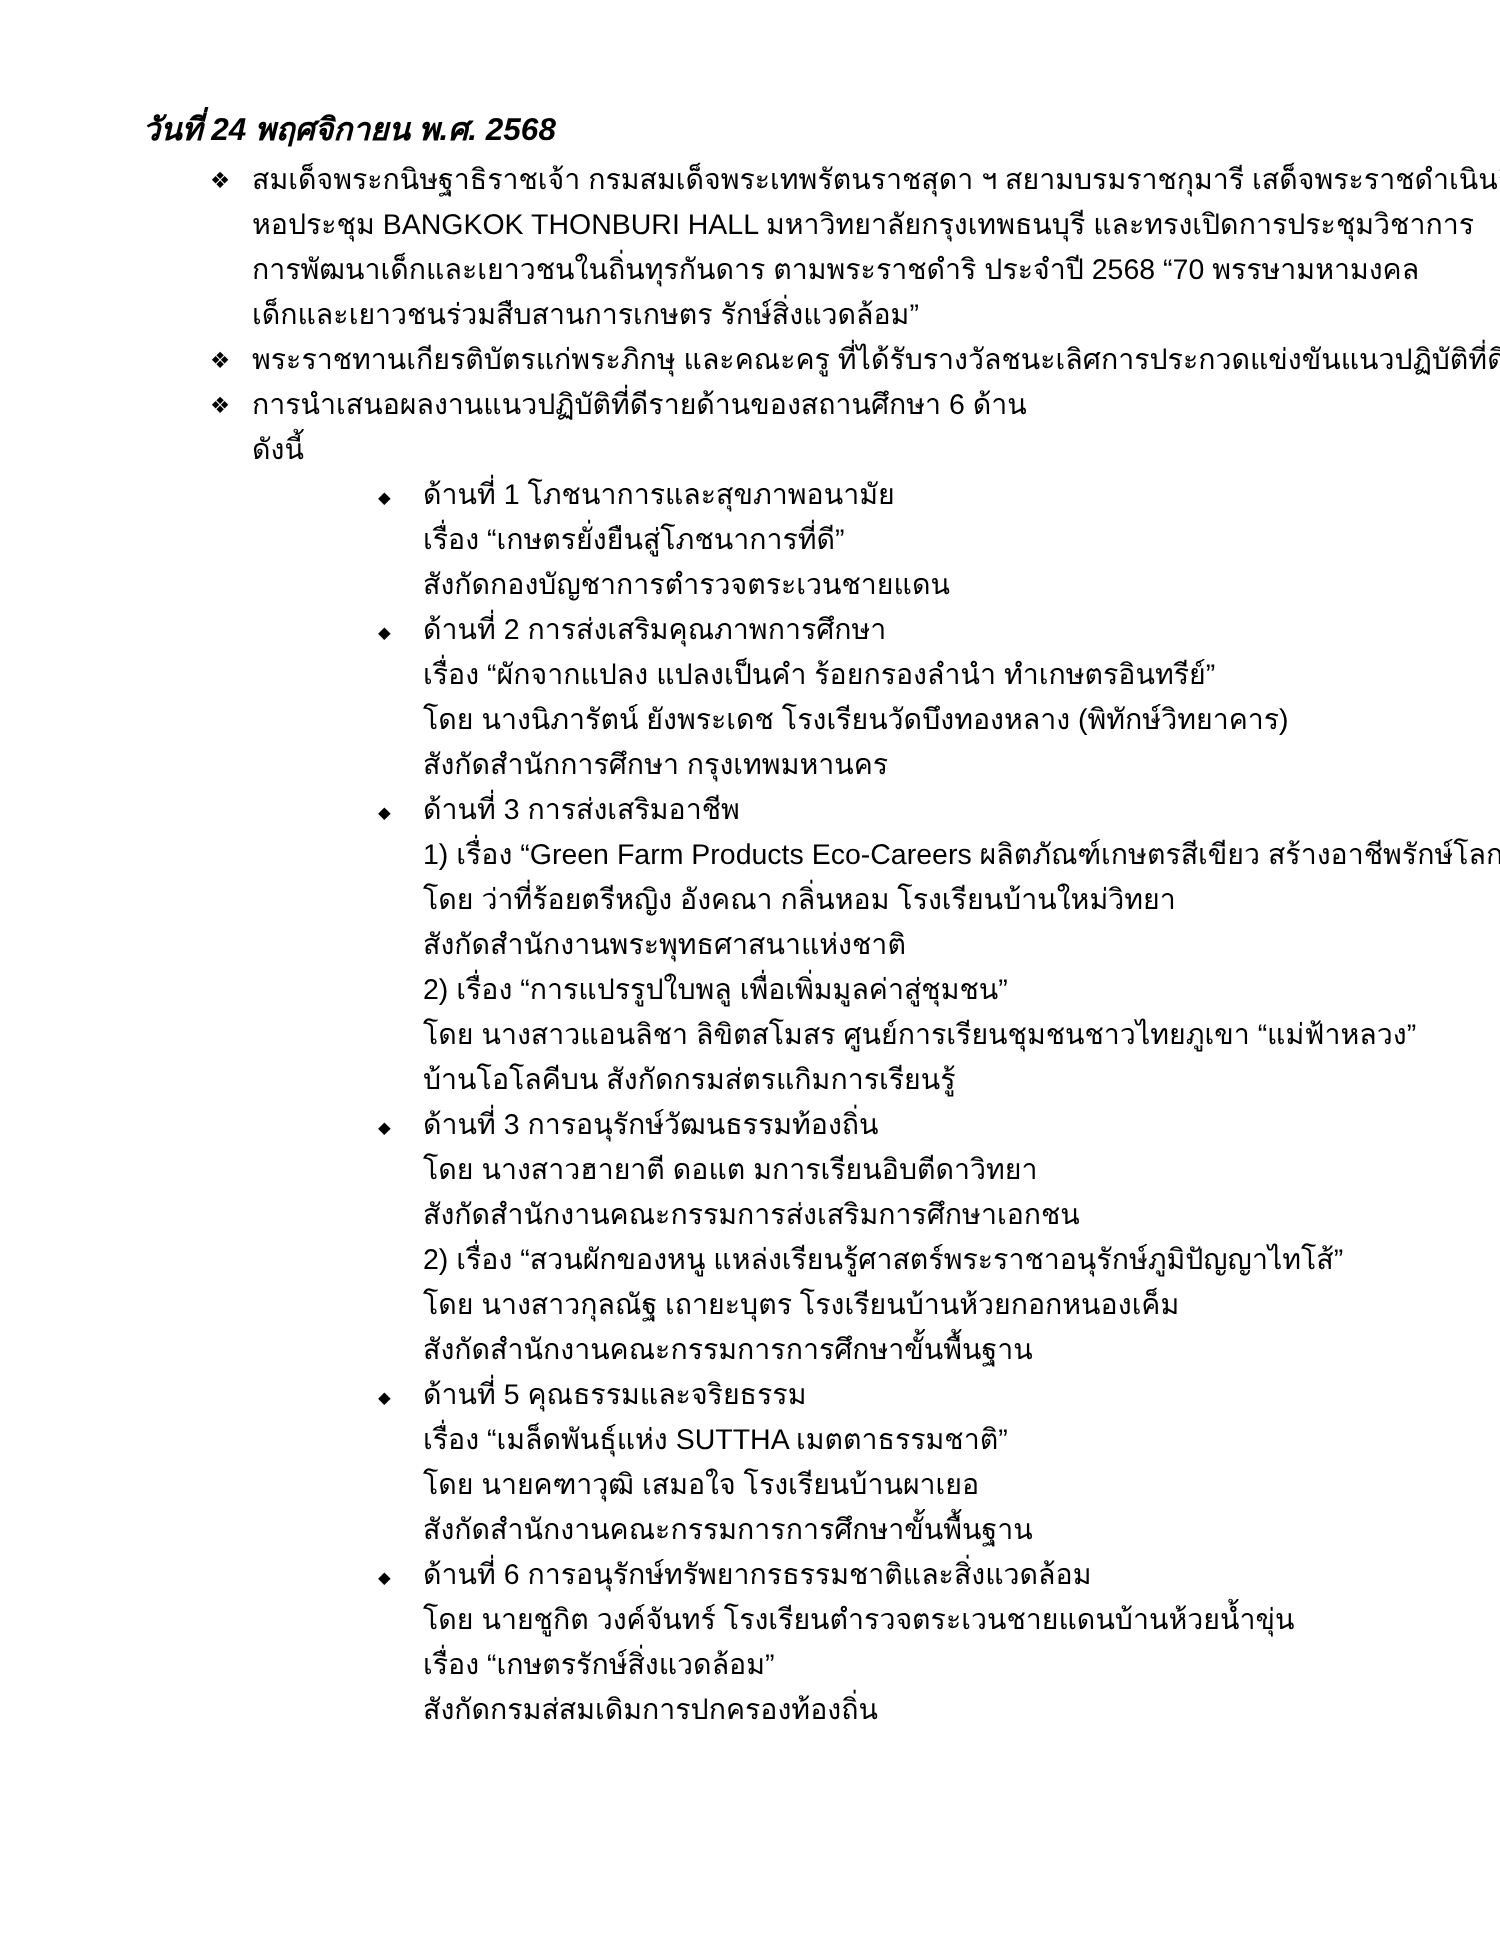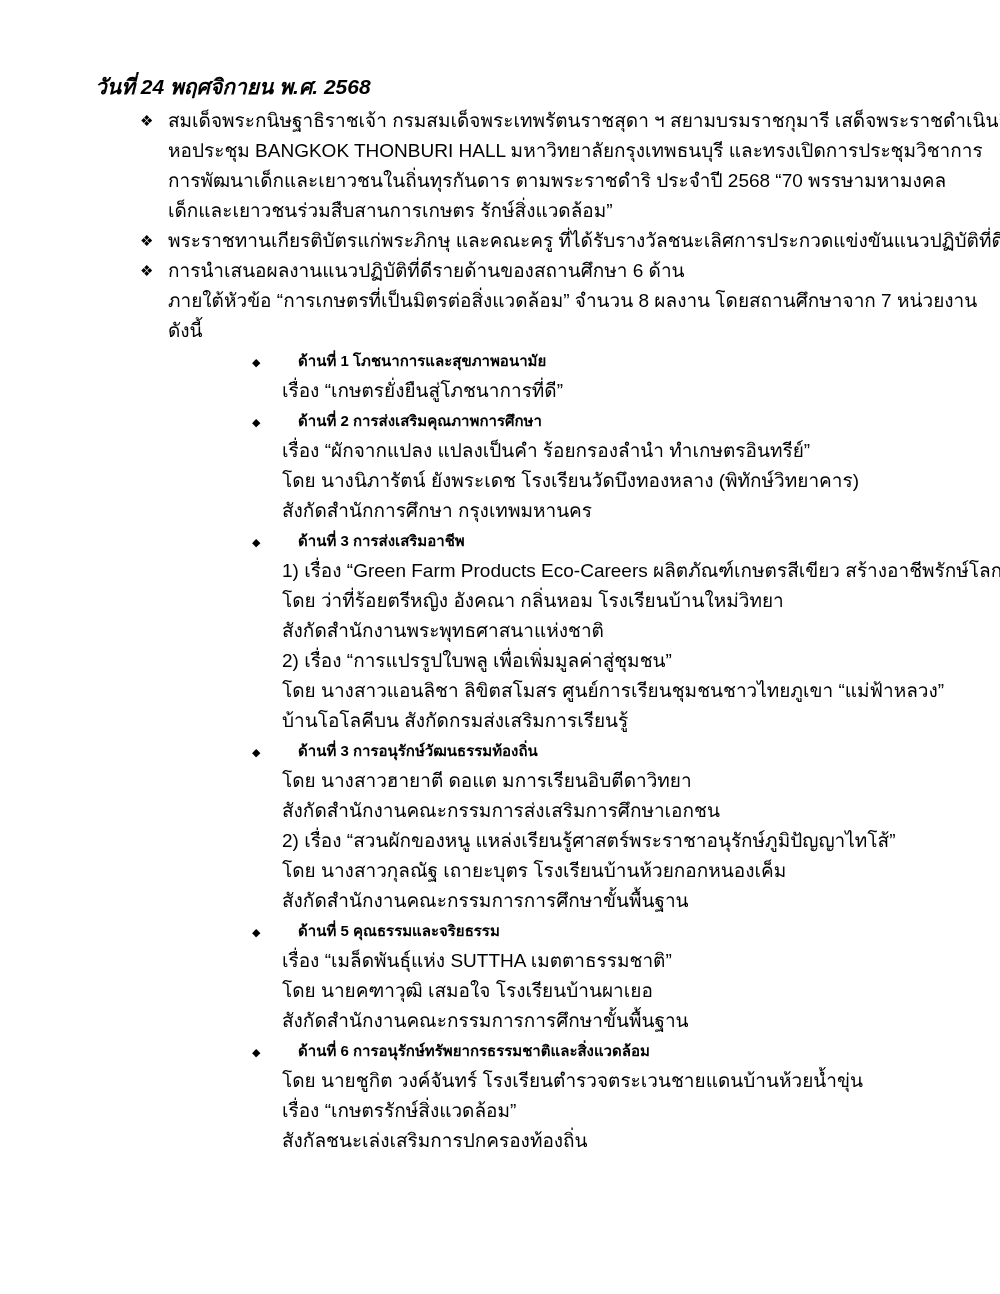--- a/index.html
+++ b/index.html
@@ -53,25 +53,24 @@
   }
   .section > .marker {
     flex: none;
     width: 30px;
     font-size: 11px;
     line-height: 30px;
     padding-top: 1px;
   }
   .section > .content { flex: 1; min-width: 0; }
   .section-heading {
-    font-weight: bold;
-    font-size: 15px;
+    font-weight: normal;
+    font-size: 19px;
     line-height: 30px;
     white-space: nowrap;
-    margin-left: 16px;
   }
 </style>
 </head>
 <body>
 
 <div class="page">
   <div class="date-heading">วันที่ 24 พฤศจิกายน พ.ศ. 2568</div>
 
   <div class="bullets">
   <div class="bullet">
@@ -88,32 +87,32 @@
     <span class="marker">❖</span>
     <div class="content">
           <div class="line">พระราชทานเกียรติบัตรแก่พระภิกษุ และคณะครู ที่ได้รับรางวัลชนะเลิศการประกวดแข่งขันแนวปฏิบัติที่ดี</div>
         </div>
   </div>
 
   <div class="bullet">
     <span class="marker">❖</span>
     <div class="content">
           <div class="line">การนำเสนอผลงานแนวปฏิบัติที่ดีรายด้านของสถานศึกษา 6 ด้าน</div>
-          <div class="line">ภายใต้หัวข้อ “การเกษตรที่เป็นมิตรต่อสิ่งแวดล้อม” จำนวน 8 ผลงาน โดยสถานศึกษาจาก 7 หน่วยงาน</div>
           <div class="line">ดังนี้</div>
         </div>
   </div>
 </div>
 
   <div class="sections">
   <div class="section">
     <span class="marker">◆</span>
     <div class="content">
       <div class="section-heading">ด้านที่ 1 โภชนาการและสุขภาพอนามัย</div>
     <div class="line">เรื่อง “เกษตรยั่งยืนสู่โภชนาการที่ดี”</div>
+          <div class="line">สังกัดกองบัญชาการตำรวจตระเวนชายแดน</div>
         </div>
   </div>
 
   <div class="section">
     <span class="marker">◆</span>
     <div class="content">
       <div class="section-heading">ด้านที่ 2 การส่งเสริมคุณภาพการศึกษา</div>
     <div class="line">เรื่อง “ผักจากแปลง แปลงเป็นคำ ร้อยกรองลำนำ ทำเกษตรอินทรีย์”</div>
           <div class="line">โดย นางนิภารัตน์ ยังพระเดช โรงเรียนวัดบึงทองหลาง (พิทักษ์วิทยาคาร)</div>
           <div class="line">สังกัดสำนักการศึกษา กรุงเทพมหานคร</div>
@@ -122,21 +121,21 @@
 
   <div class="section">
     <span class="marker">◆</span>
     <div class="content">
       <div class="section-heading">ด้านที่ 3 การส่งเสริมอาชีพ</div>
     <div class="line">1) เรื่อง “Green Farm Products Eco-Careers ผลิตภัณฑ์เกษตรสีเขียว สร้างอาชีพรักษ์โลก”</div>
           <div class="line">โดย ว่าที่ร้อยตรีหญิง อังคณา กลิ่นหอม โรงเรียนบ้านใหม่วิทยา</div>
           <div class="line">สังกัดสำนักงานพระพุทธศาสนาแห่งชาติ</div>
           <div class="line">2) เรื่อง “การแปรรูปใบพลู เพื่อเพิ่มมูลค่าสู่ชุมชน”</div>
           <div class="line">โดย นางสาวแอนลิชา ลิขิตสโมสร ศูนย์การเรียนชุมชนชาวไทยภูเขา “แม่ฟ้าหลวง”</div>
-          <div class="line">บ้านโอโลคีบน สังกัดกรมส่งเสริมการเรียนรู้</div>
+          <div class="line">บ้านโอโลคีบน สังกัดกรมส่ตรแกิมการเรียนรู้</div>
         </div>
   </div>
 
   <div class="section">
     <span class="marker">◆</span>
     <div class="content">
       <div class="section-heading">ด้านที่ 3 การอนุรักษ์วัฒนธรรมท้องถิ่น</div>
           <div class="line">โดย นางสาวฮายาตี ดอแต มการเรียนอิบตีดาวิทยา</div>
           <div class="line">สังกัดสำนักงานคณะกรรมการส่งเสริมการศึกษาเอกชน</div>
           <div class="line">2) เรื่อง “สวนผักของหนู แหล่งเรียนรู้ศาสตร์พระราชาอนุรักษ์ภูมิปัญญาไทโส้”</div>
@@ -154,17 +153,17 @@
           <div class="line">สังกัดสำนักงานคณะกรรมการการศึกษาขั้นพื้นฐาน</div>
         </div>
   </div>
 
   <div class="section">
     <span class="marker">◆</span>
     <div class="content">
       <div class="section-heading">ด้านที่ 6 การอนุรักษ์ทรัพยากรธรรมชาติและสิ่งแวดล้อม</div>
     <div class="line">โดย นายชูกิต วงค์จันทร์ โรงเรียนตำรวจตระเวนชายแดนบ้านห้วยน้ำขุ่น</div>
           <div class="line">เรื่อง “เกษตรรักษ์สิ่งแวดล้อม”</div>
-          <div class="line">สังกัลชนะเล่งเสริมการปกครองท้องถิ่น</div>
+          <div class="line">สังกัดกรมส่สมเดิมการปกครองท้องถิ่น</div>
         </div>
   </div>
 </div>
 </div>
 
 </body></html>

